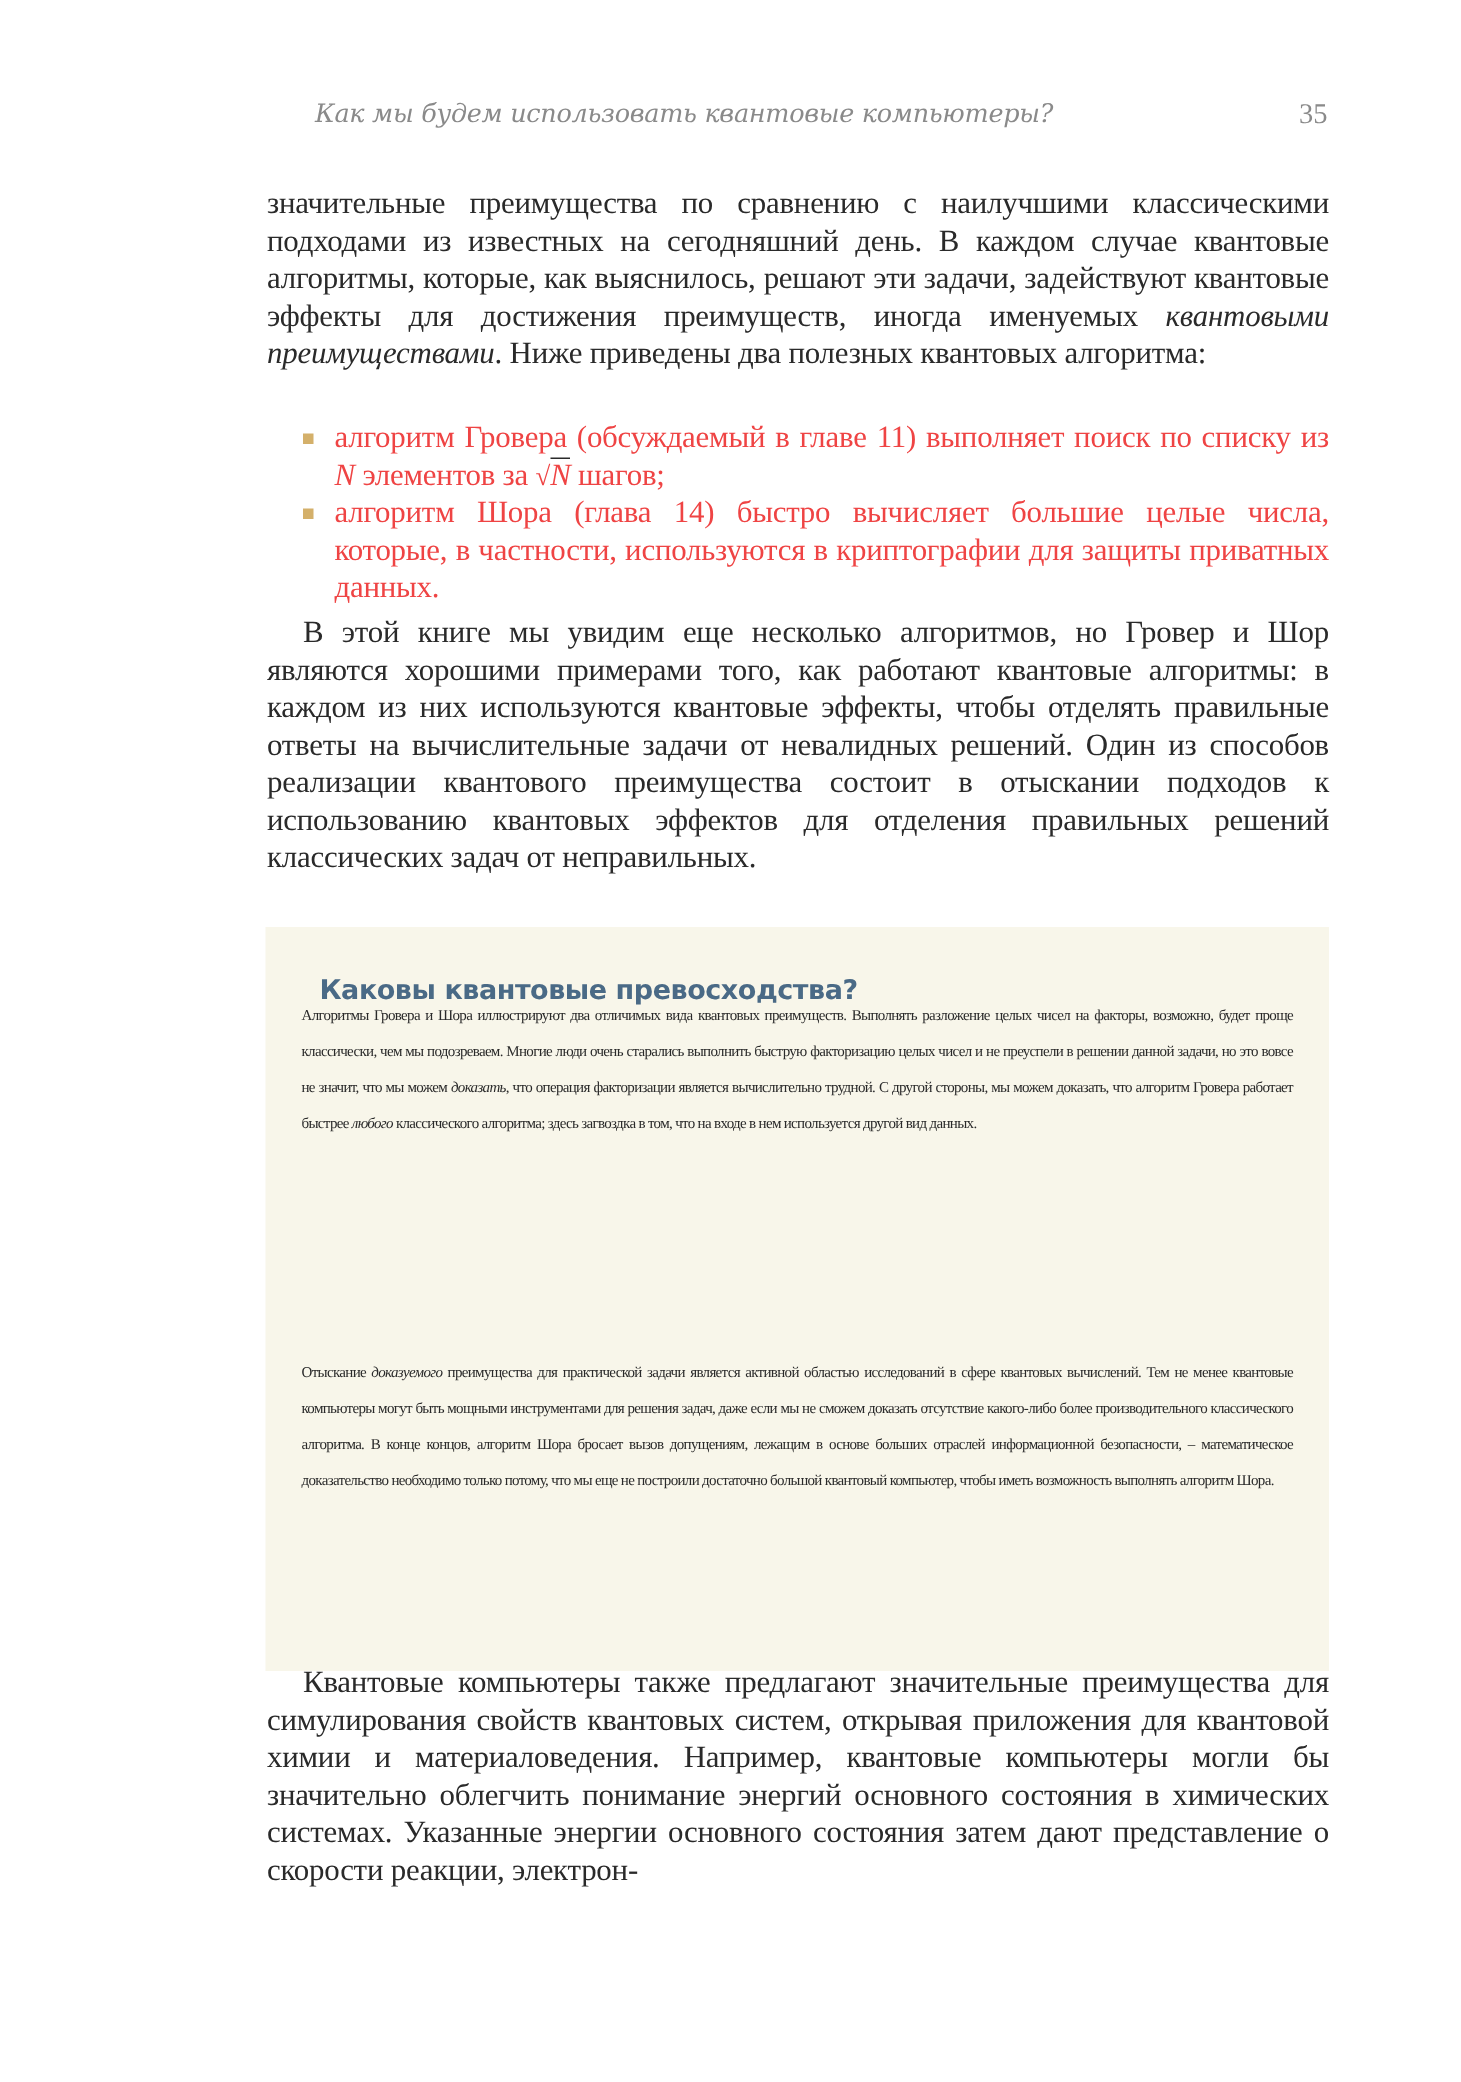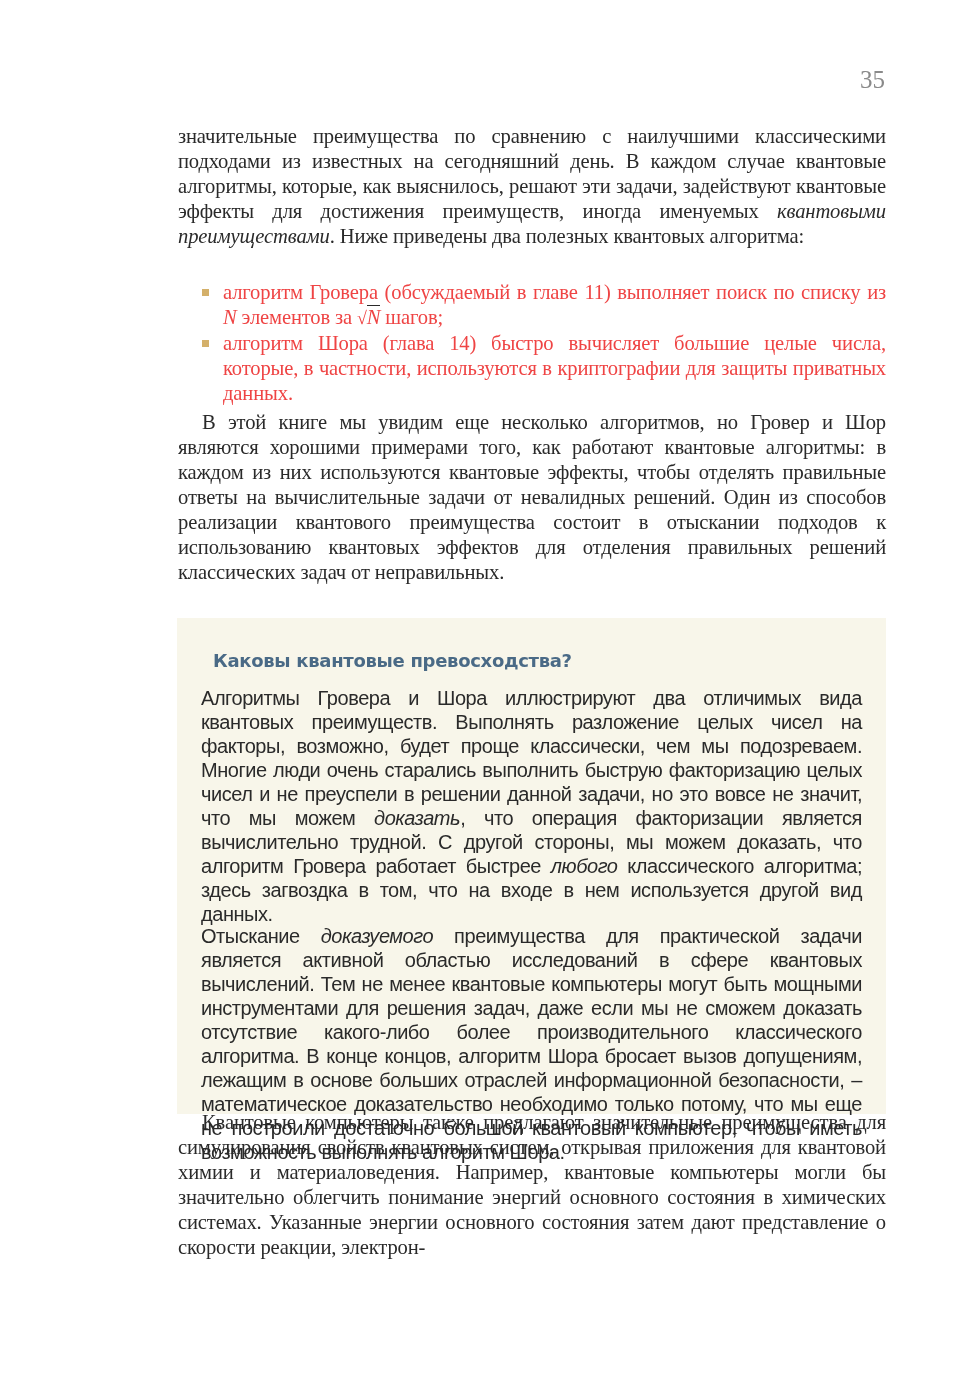--- a/index.html
+++ b/index.html
@@ -4,21 +4,21 @@
 <style>
   html, body { margin:0; padding:0; background:#ffffff; }
   body { width:974px; height:1388px; position:relative; overflow:hidden; }
   .page { position:absolute; left:0; top:0; width:974px; height:1388px; background:#fff; }
 
   .running-head {
     position:absolute; left:210px; top:66px; width:675px; height:28px;
     font-family:"DejaVu Serif", serif; font-style:italic; color:#8a8a8a; font-size:17px;
   }
   .running-head .title { position:absolute; left:0; top:0; letter-spacing:-0.2px; }
-  .running-head .pageno { position:absolute; right:0; top:0; font-style:normal; font-family:"Liberation Serif", serif; font-size:25px; }
+  .running-head .pageno { position:absolute; right:0; top:0; font-style:normal; font-family:"Liberation Serif", serif; font-size:19px; }
 
   .body-text {
     position:absolute; left:178px; width:708px;
     font-family:"Liberation Serif", serif; font-size:20.6px; line-height:25px;
     color:#2a2a2a; text-align:justify;
     letter-spacing:-0.15px;
   }
   .body-text p { margin:0; }
   .indent { text-indent:24px; }
 
@@ -37,35 +37,36 @@
     position:absolute; left:177px; top:618px; width:709px; height:496px;
     background:#f8f6ea;
   }
   .callout h2 {
     position:absolute; left:24px; top:20px; margin:12px;
     font-family:"DejaVu Sans", sans-serif; font-weight:bold; font-size:18px;
     color:#4a6a86; letter-spacing:-0.3px;
   }
   .callout .ctext {
     position:absolute; left:24px; width:661px;
-    font-family:Liberation Sans, sans-serif; font-size:20px; line-height:24px;
-    color:#2a2a2a; text-align:justify; letter-spacing:-0.45px;margin-top:20px;
+    font-family:Liberation Serif, serif; font-size:10px; line-height:24px;
+    color:#2a2a2a; text-align:justify; letter-spacing:-0.45px;
   }
   .callout .ctext p { margin:0; }
   #cp1 { top:48px; }
   #cp2 { top:286px; }
 
   #p3 { top:1110px; }
 </style>
 </head>
 <body>
 
 <div class="page">
 
   <div class="running-head">
+    <span class="title">Как мы будем использовать квантовые компьютеры?</span>
     <span class="pageno">35</span>
   </div>
 
   <div class="body-text" id="p1">
     <p><span>значительные преимущества по сравнению с наилучшими классическими подходами из известных на сегодняшний день. В каждом случае квантовые алгоритмы, которые, как выяснилось, решают эти задачи, задействуют квантовые эффекты для достижения преимуществ, иногда именуемых </span><em>квантовыми преимуществами</em><span>. Ниже приведены два полезных квантовых алгоритма:</span></p>
   </div>
 
   <div id="bullets">
     <div class="li">
       <span class="bullet"></span>

